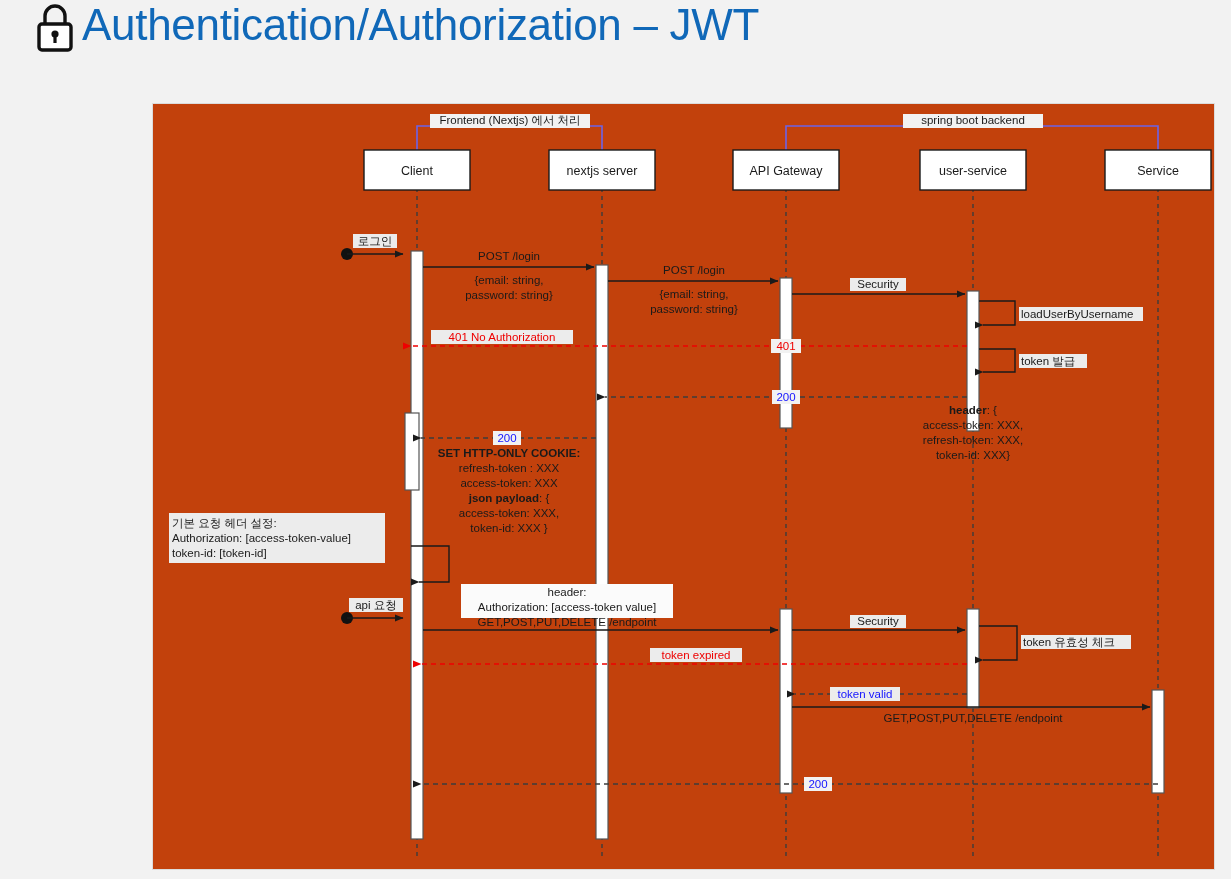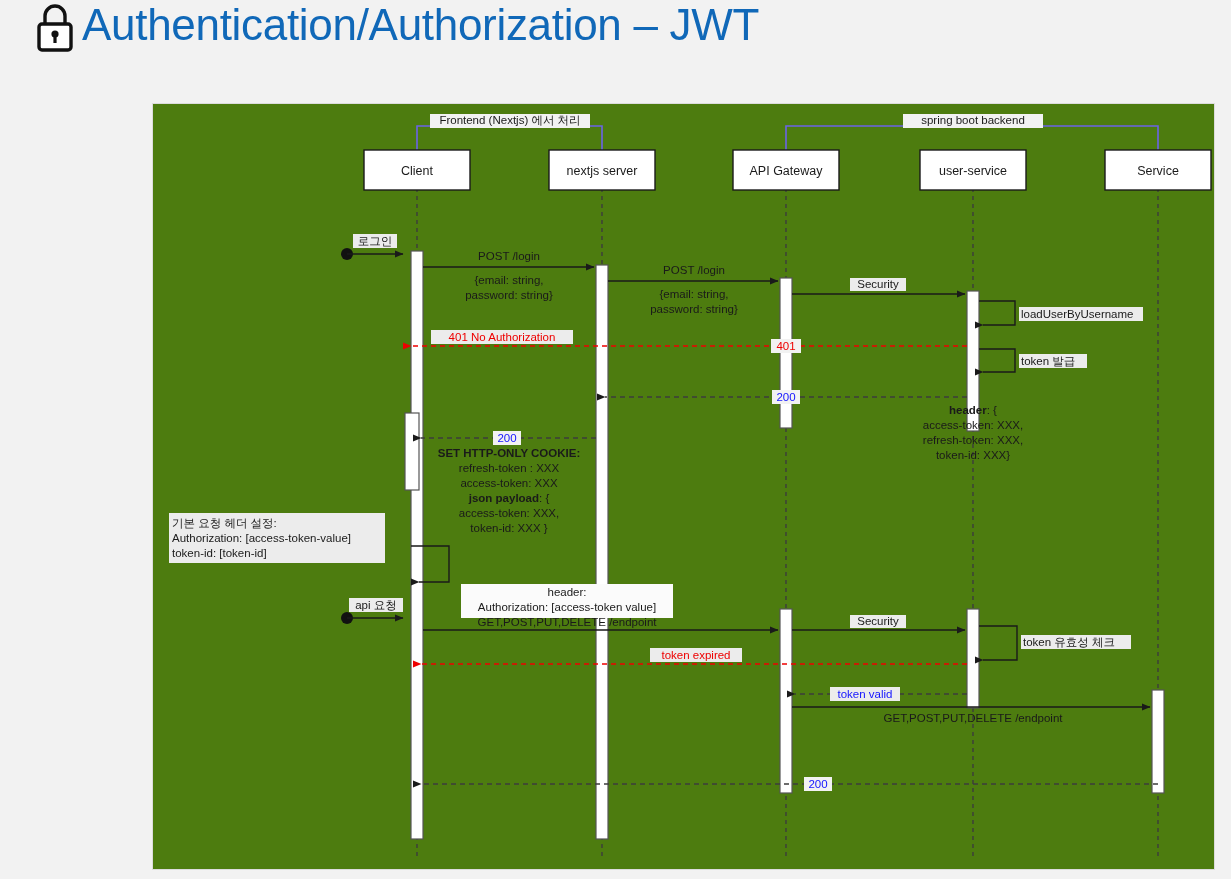--- a/index.html
+++ b/index.html
@@ -33,21 +33,21 @@
     font-family: "Liberation Sans", sans-serif;
     font-weight: 400;
     letter-spacing: -0.3px;
     white-space: nowrap;
   }
   #canvas-frame {
     position: absolute;
     left: 152px; top: 103px;
     width: 1063px; height: 767px;
     border: 1px solid #dcdcdc;
-    background: #4d7c0f;
+    background: #c2410c;
     box-sizing: border-box;
   }
   svg#diagram { position: absolute; left: 0; top: 0; display:block; }
   text { font-family: "Liberation Sans", sans-serif; }
   .lbl { font-size: 11.5px; fill: #1a1a1a; }
   .lbl-b { font-size: 11.5px; fill: #1a1a1a; font-weight: bold; }
   .lbl-red { font-size: 11.5px; fill: #ee0000; }
   .lbl-blue { font-size: 11.5px; fill: #1414ff; }
   .actor-name { font-size: 12.5px; fill: #1a1a1a; }
   .group-lbl { font-size: 11.5px; fill: #1a1a1a; }

